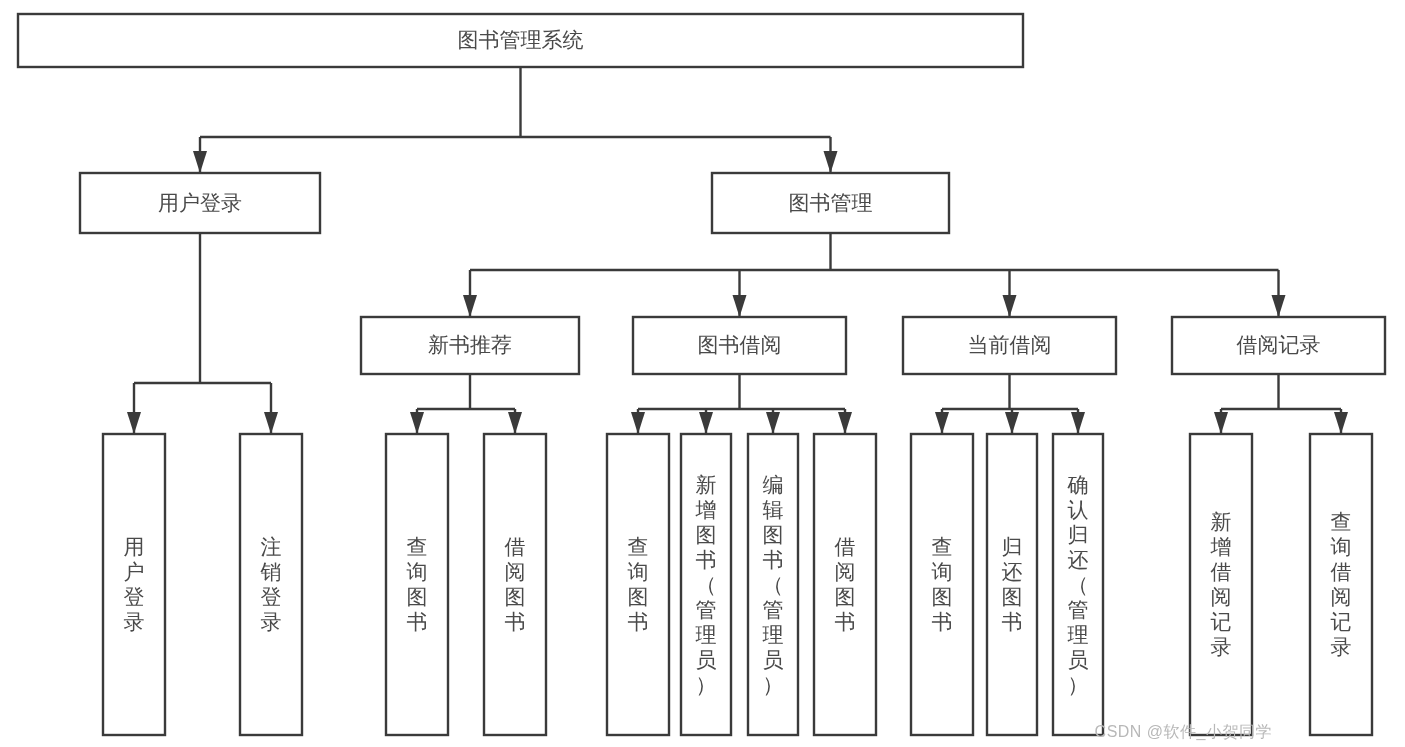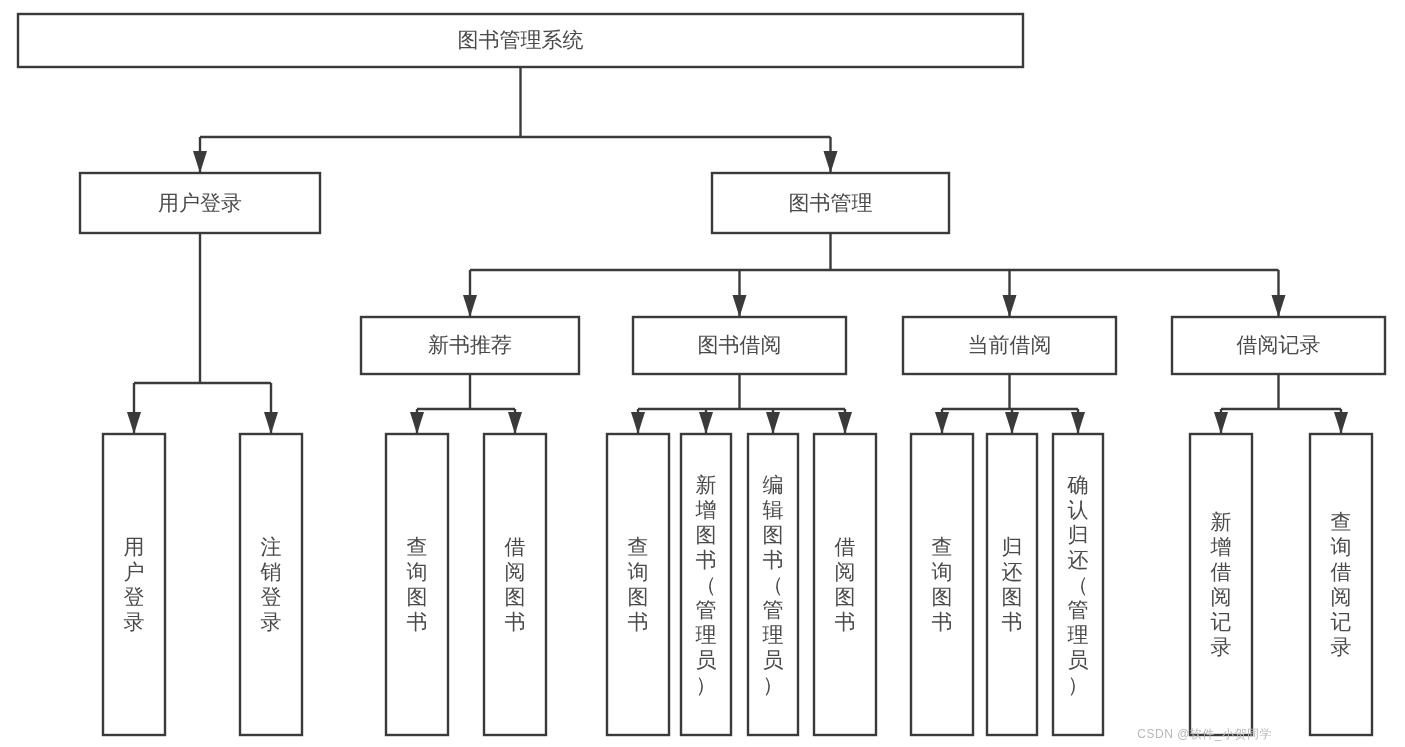--- a/index.html
+++ b/index.html
@@ -54,21 +54,21 @@
     fill: #4a4a4a;
     font-family: "Liberation Sans", "DejaVu Sans", sans-serif;
     font-size: 21px;
     text-anchor: middle;
   }
   .watermark-text {
     position: absolute;
     right: 8px;
     bottom: 4px;
     font-family: "Liberation Sans", "DejaVu Sans", sans-serif;
-    font-size: 12px;
+    font-size: 16px;
     color: #b8b8b8;
     white-space: nowrap;
     letter-spacing: 0.5px;
     user-select: none;
   }
 </style>
 </head>
 <body>
 
 <div id="diagram-root">

